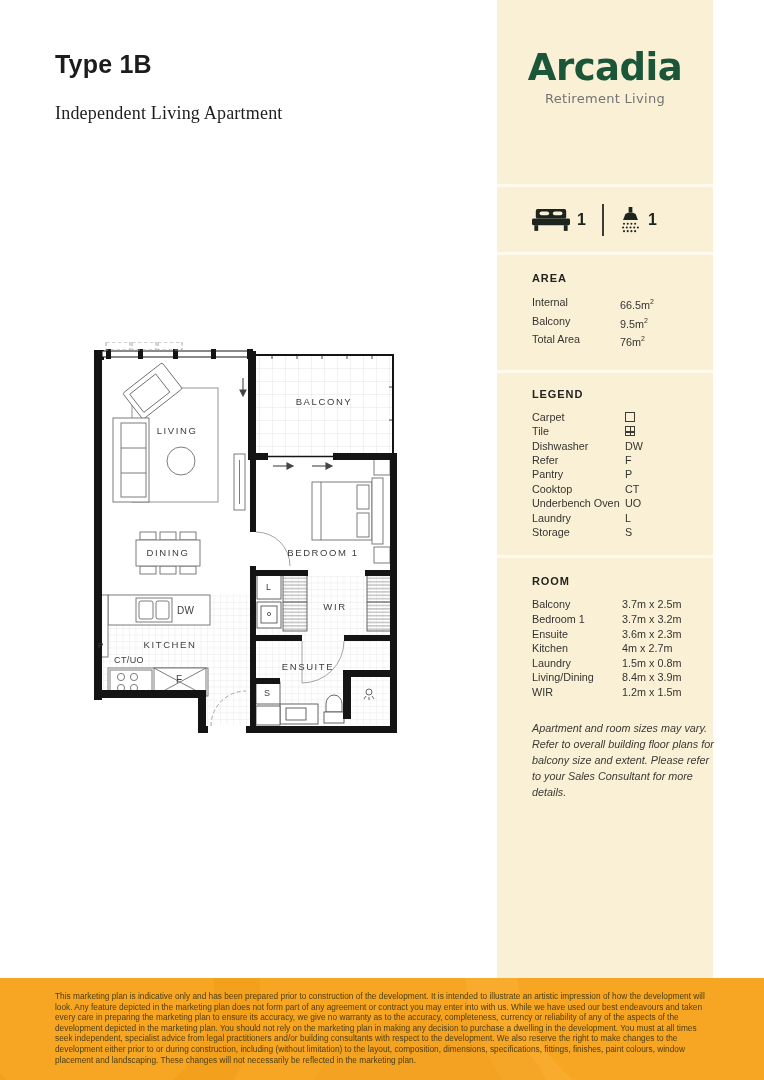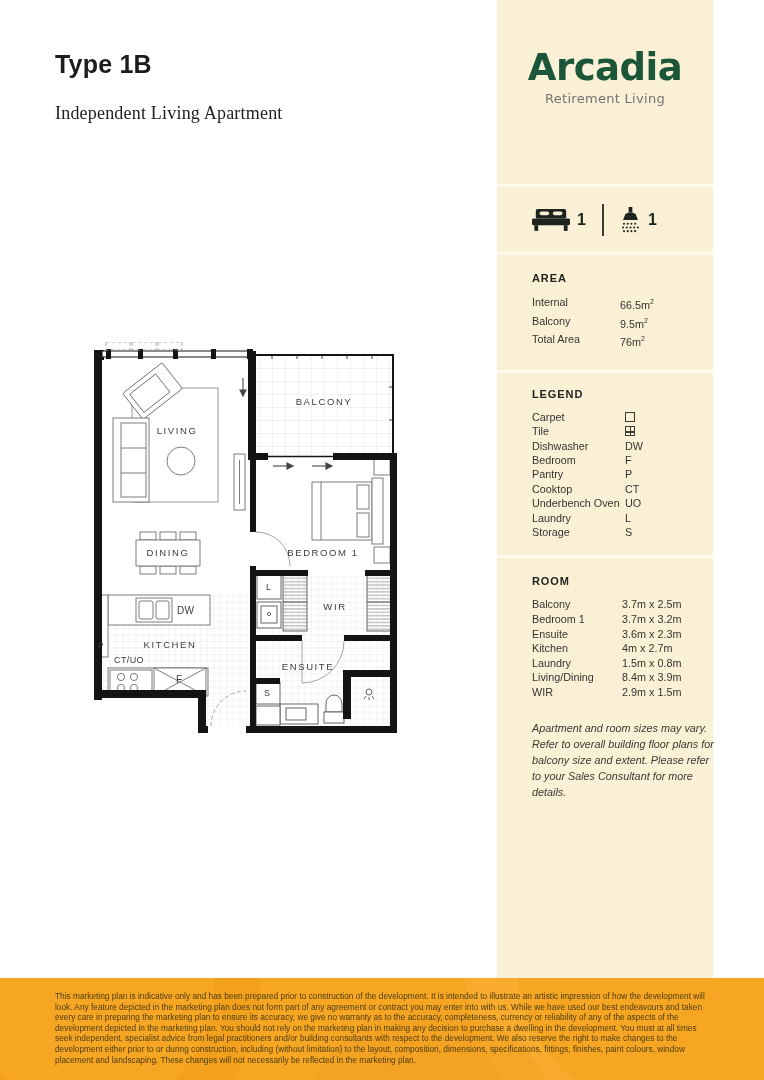--- a/index.html
+++ b/index.html
@@ -312,21 +312,21 @@
       </div>
       <div class="legend-row">
         <span class="kv-label">Tile</span>
         <span class="swatch tile-grid"></span>
       </div>
       <div class="legend-row">
         <span class="kv-label">Dishwasher</span>
         <span>DW</span>
       </div>
       <div class="legend-row">
-        <span class="kv-label">Bedroom</span>
+        <span class="kv-label">Refer</span>
         <span>F</span>
       </div>
       <div class="legend-row">
         <span class="kv-label">Pantry</span>
         <span>P</span>
       </div>
       <div class="legend-row">
         <span class="kv-label">Cooktop</span>
         <span>CT</span>
       </div>
@@ -365,21 +365,21 @@
       <div class="room-row">
         <span class="kv-label">Laundry</span>
         <span>1.5m x 0.8m</span>
       </div>
       <div class="room-row">
         <span class="kv-label">Living/Dining</span>
         <span>8.4m x 3.9m</span>
       </div>
       <div class="room-row">
         <span class="kv-label">WIR</span>
-        <span>2.9m x 1.5m</span>
+        <span>1.2m x 1.5m</span>
       </div>
       <p class="note">Apartment and room sizes may vary. Refer to overall building floor plans for balcony size and extent. Please refer to your Sales Consultant for more details.</p>
     </div>
 
   </div>
 
   <div class="footer">
     <div class="swirl swirl-a"></div>
     <div class="swirl swirl-b"></div>
     <div class="swirl swirl-c"></div>

